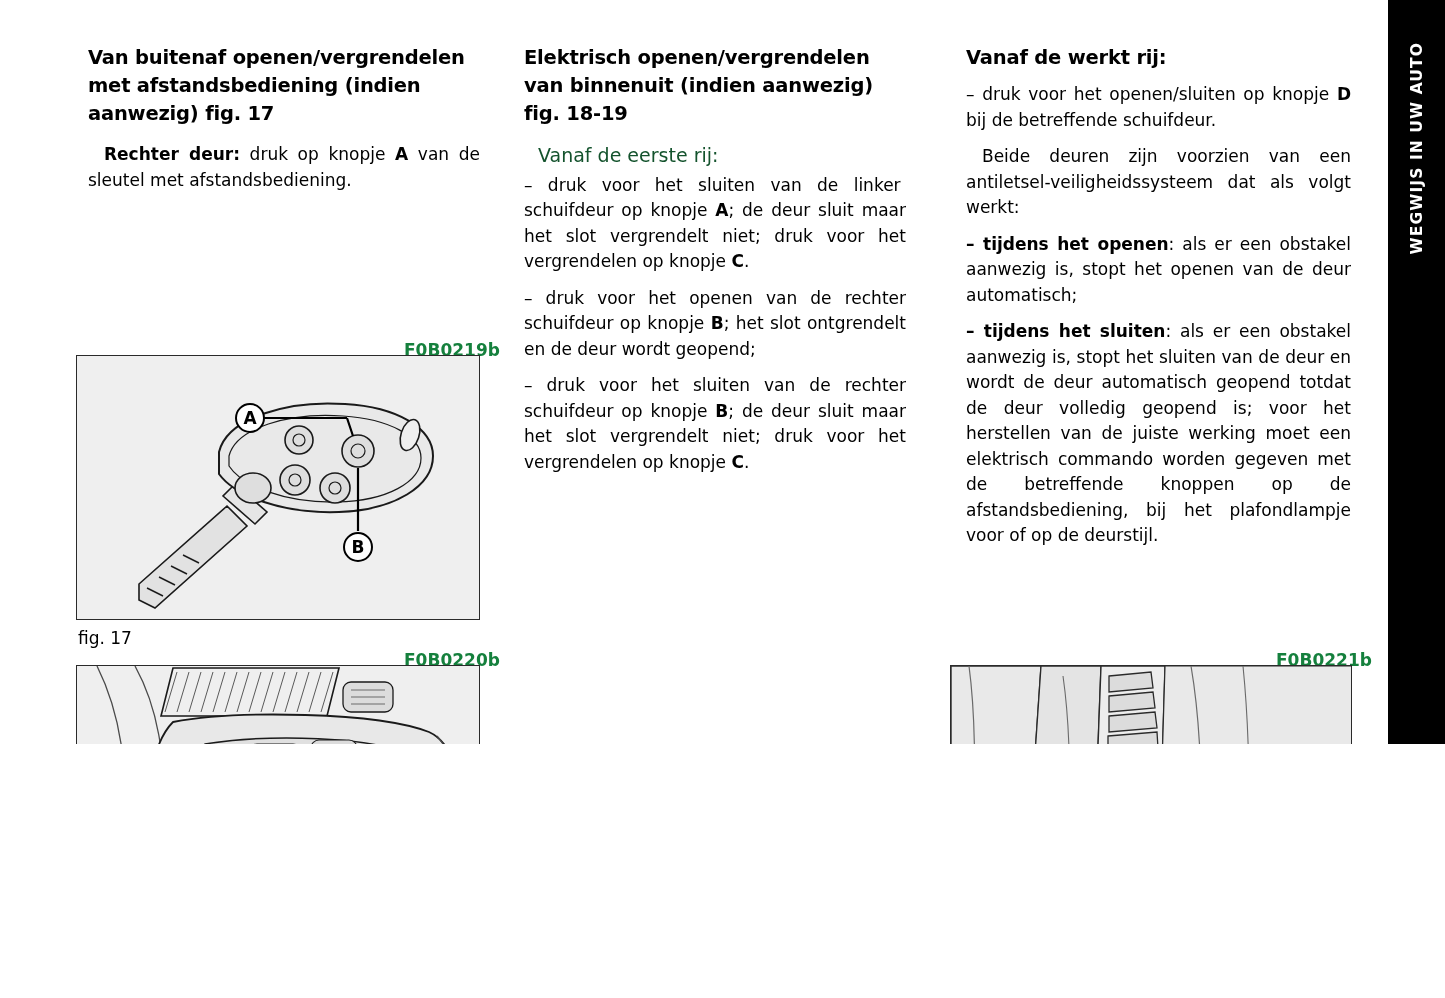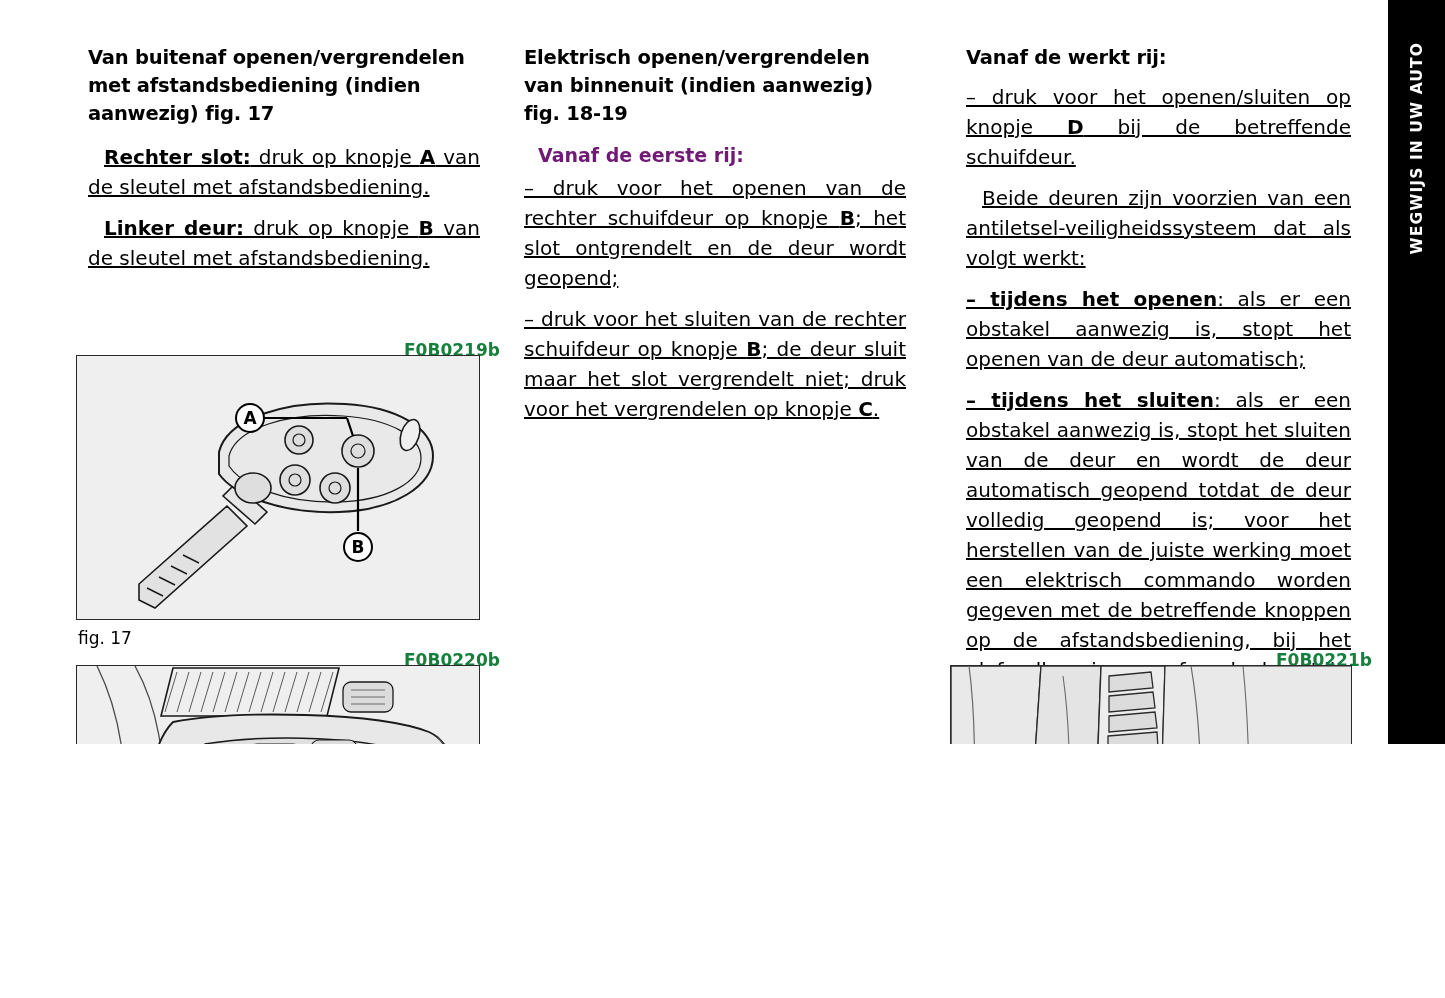--- a/index.html
+++ b/index.html
@@ -65,36 +65,35 @@
     font-family: "DejaVu Sans", sans-serif;
     font-weight: bold;
     font-size: 19.5px;
     line-height: 1.44;
     margin: 0 0 14px 0;
     color: #000;
     letter-spacing: -0.2px;
   }
   h3.subhead {
     font-family: "DejaVu Sans", sans-serif;
-    font-weight: bold;
+    font-weight: normal;
     font-size: 19px;
     line-height: 1.4;
     margin: 0 0 4px 0;
-    color: #701a75;
+    color: #14532d;
     padding-left: 14px;
   }
   p.para {
     font-family: "DejaVu Sans", sans-serif;
-    font-size: 20px;
+    font-size: 17px;
     line-height: 1.5;
     margin: 0 0 11px 0;
     text-align: justify;
     text-justify: inter-word;
     color: #000;
-    text-decoration: underline;
   }
   p.indent { text-indent: 16px; }
   p.dash { text-indent: 0; }
   b { font-weight: bold; }
 
   
   .fig-box {
     position: absolute;
     border: 1px solid #2a2a2a;
     background: #efefef;
@@ -130,24 +129,21 @@
   }
 </style>
 </head>
 <body>
 
 <div class="page">
 
   <div class="col col1">
     <h2 class="head">Van buitenaf openen/vergrendelen met afstandsbediening (indien aanwezig) fig. 17</h2>
     <p class="para indent">
-      <b>Rechter slot:</b><span> druk op knopje </span><b>A</b><span> van de sleutel met afstandsbediening.</span>
-    </p>
-    <p class="para indent">
-      <b>Linker deur:</b><span> druk op knopje </span><b>B</b><span> van de sleutel met afstandsbediening.</span>
+      <b>Rechter deur:</b><span> druk op knopje </span><b>A</b><span> van de sleutel met afstandsbediening.</span>
     </p>
   </div>
 
   <div class="fig-code" style="left: 404px; top: 340px;">F0B0219b</div>
   <div class="fig-box" style="left: 76px; top: 355px; width: 404px; height: 265px;">
     <svg width="404" height="265" viewBox="0 0 404 265">
       <rect x="0" y="0" width="404" height="265" fill="#efefef"></rect>
 
       <path d="M150 150 L62 228 L62 244 L78 252 L170 170 Z" fill="#e2e2e2" stroke="#1a1a1a" stroke-width="1.6"></path>
       <path d="M70 232 L86 240" stroke="#1a1a1a" stroke-width="1.4"></path>
@@ -267,20 +263,23 @@
     <div class="callout" style="left: 190px; top: 226px;">A</div>
     <div class="callout" style="left: 235px; top: 226px;">C</div>
     <div class="callout" style="left: 282px; top: 226px;">B</div>
   </div>
   <div class="fig-caption" style="left: 78px; top: 938px;">fig. 18</div>
 
   <div class="col col2">
     <h2 class="head">Elektrisch openen/vergrendelen van binnenuit (indien aanwezig) fig. 18-19</h2>
     <h3 class="subhead">Vanaf de eerste rij:</h3>
     <p class="para dash">
+      – druk voor het sluiten van de linker&nbsp; schuifdeur op knopje <b>A</b>; de deur sluit maar het slot vergrendelt niet; druk voor het vergrendelen op knopje <b>C</b>.
+    </p>
+    <p class="para dash">
       – druk voor het openen van de rechter schuifdeur op knopje <b>B</b>; het slot ontgrendelt en de deur wordt geopend;
     </p>
     <p class="para dash">
       – druk voor het sluiten van de rechter schuifdeur op knopje <b>B</b>; de deur sluit maar het slot vergrendelt niet; druk voor het vergrendelen op knopje <b>C</b>.
     </p>
   </div>
 
   <div class="col col3">
     <h2 class="head" style="margin-bottom:10px;">Vanaf de werkt rij:</h2>
     <p class="para dash">

